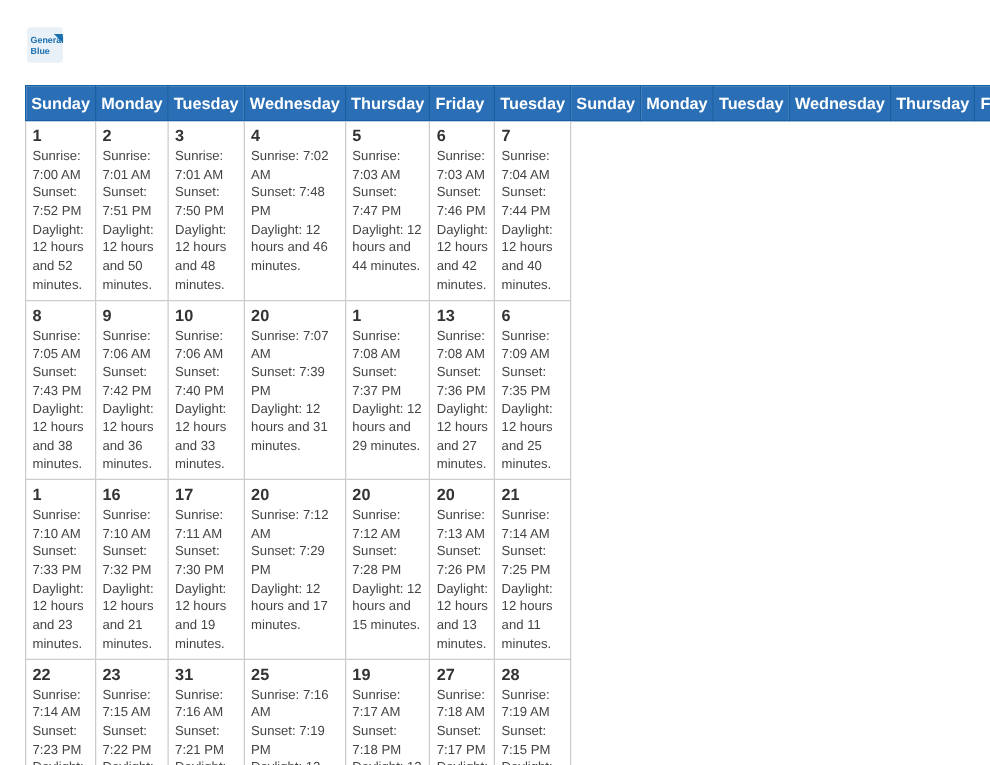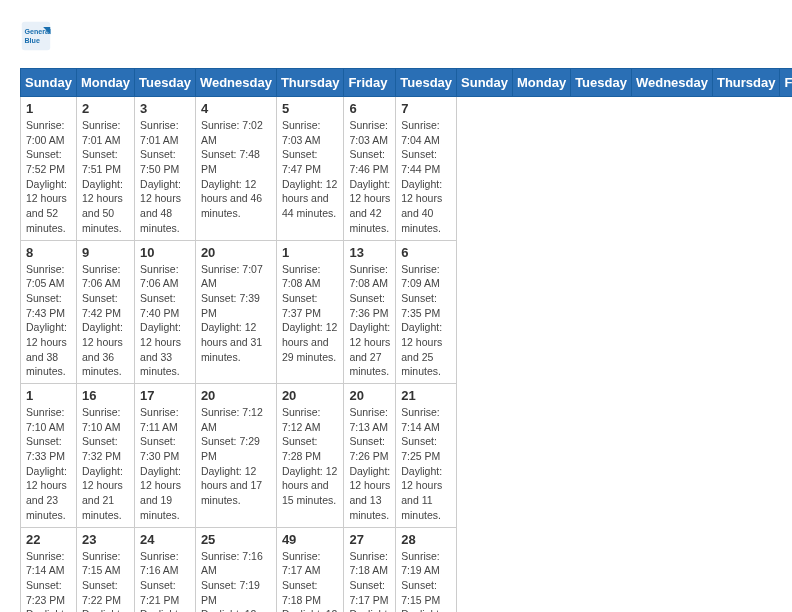--- a/index.html
+++ b/index.html
@@ -311,37 +311,37 @@
       </td>
         <td>
         <span class="day-num">23</span>
         <div class="day-info">
           Sunrise: 7:15 AM<br>
           Sunset: 7:22 PM<br>
           Daylight: 12 hours and 7 minutes.
         </div>
       </td>
         <td>
-        <span class="day-num">24</span>
+        <span class="day-num">31</span>
         <div class="day-info">
           Sunrise: 7:16 AM<br>
           Sunset: 7:21 PM<br>
           Daylight: 12 hours and 4 minutes.
         </div>
       </td>
         <td>
         <span class="day-num">25</span>
         <div class="day-info">
           Sunrise: 7:16 AM<br>
           Sunset: 7:19 PM<br>
           Daylight: 12 hours and 2 minutes.
         </div>
       </td>
         <td>
-        <span class="day-num">49</span>
+        <span class="day-num">19</span>
         <div class="day-info">
           Sunrise: 7:17 AM<br>
           Sunset: 7:18 PM<br>
           Daylight: 12 hours and 0 minutes.
         </div>
       </td>
         <td>
         <span class="day-num">27</span>
         <div class="day-info">
           Sunrise: 7:18 AM<br>

